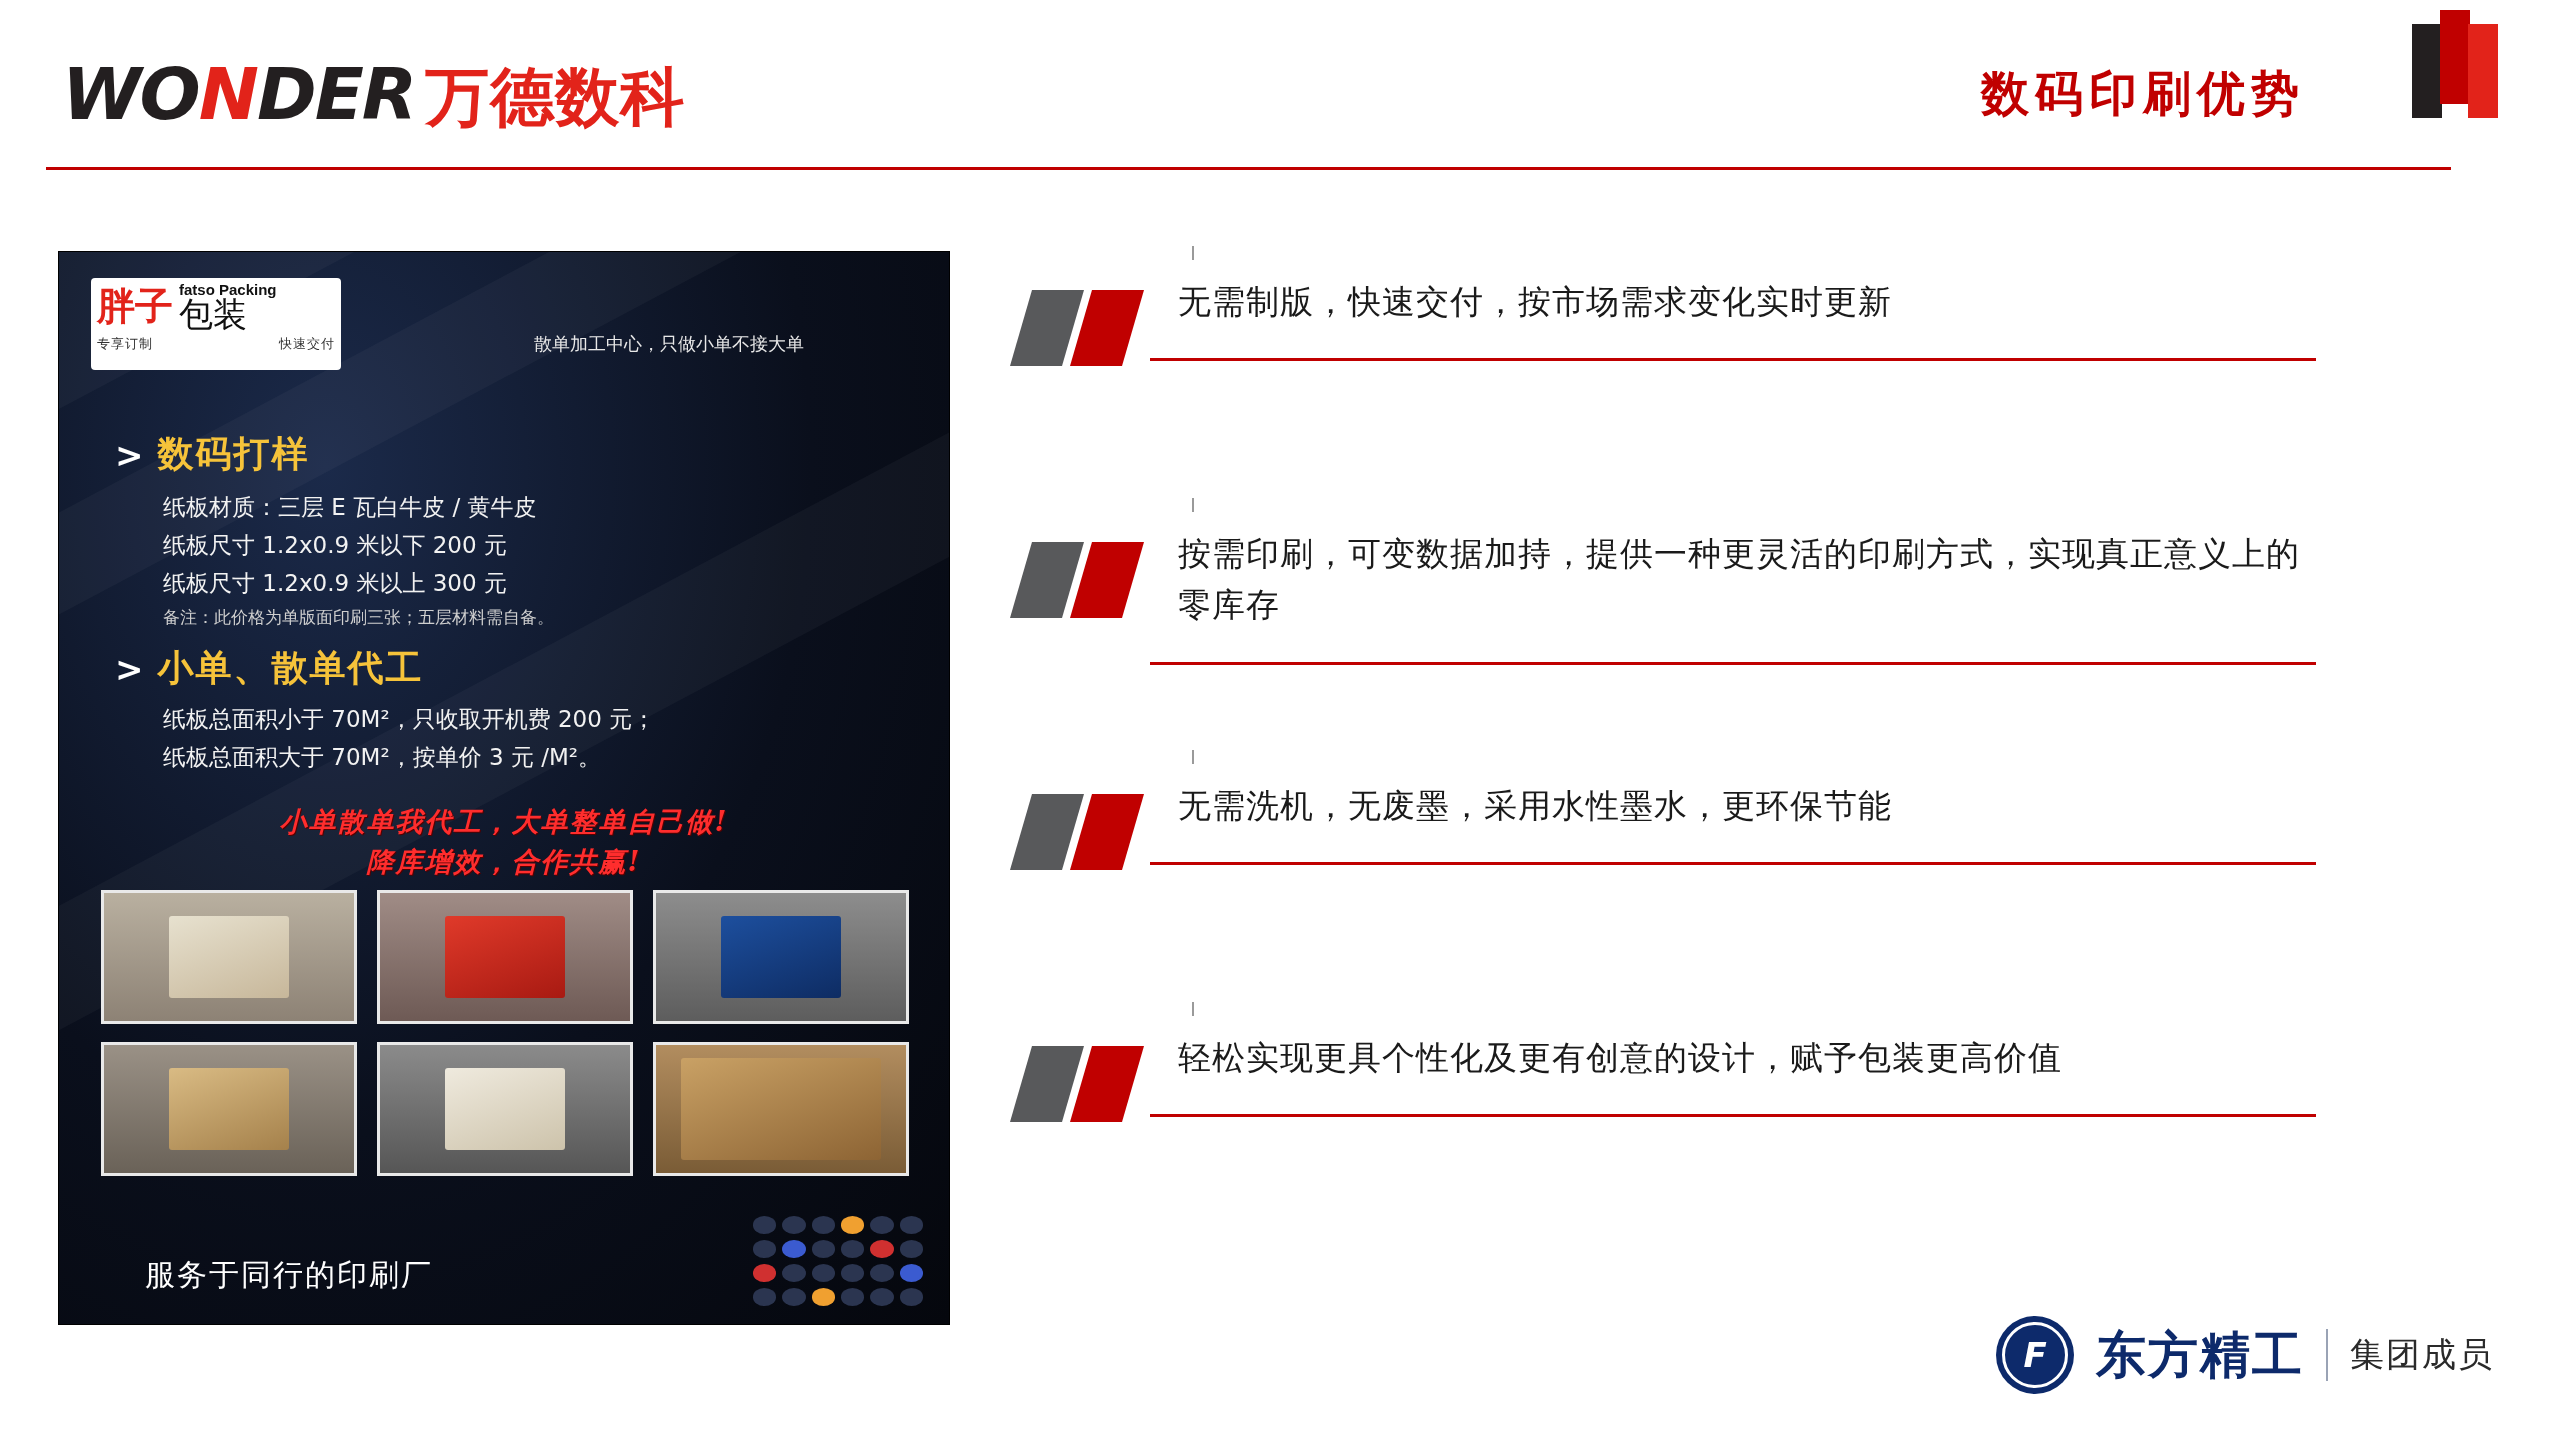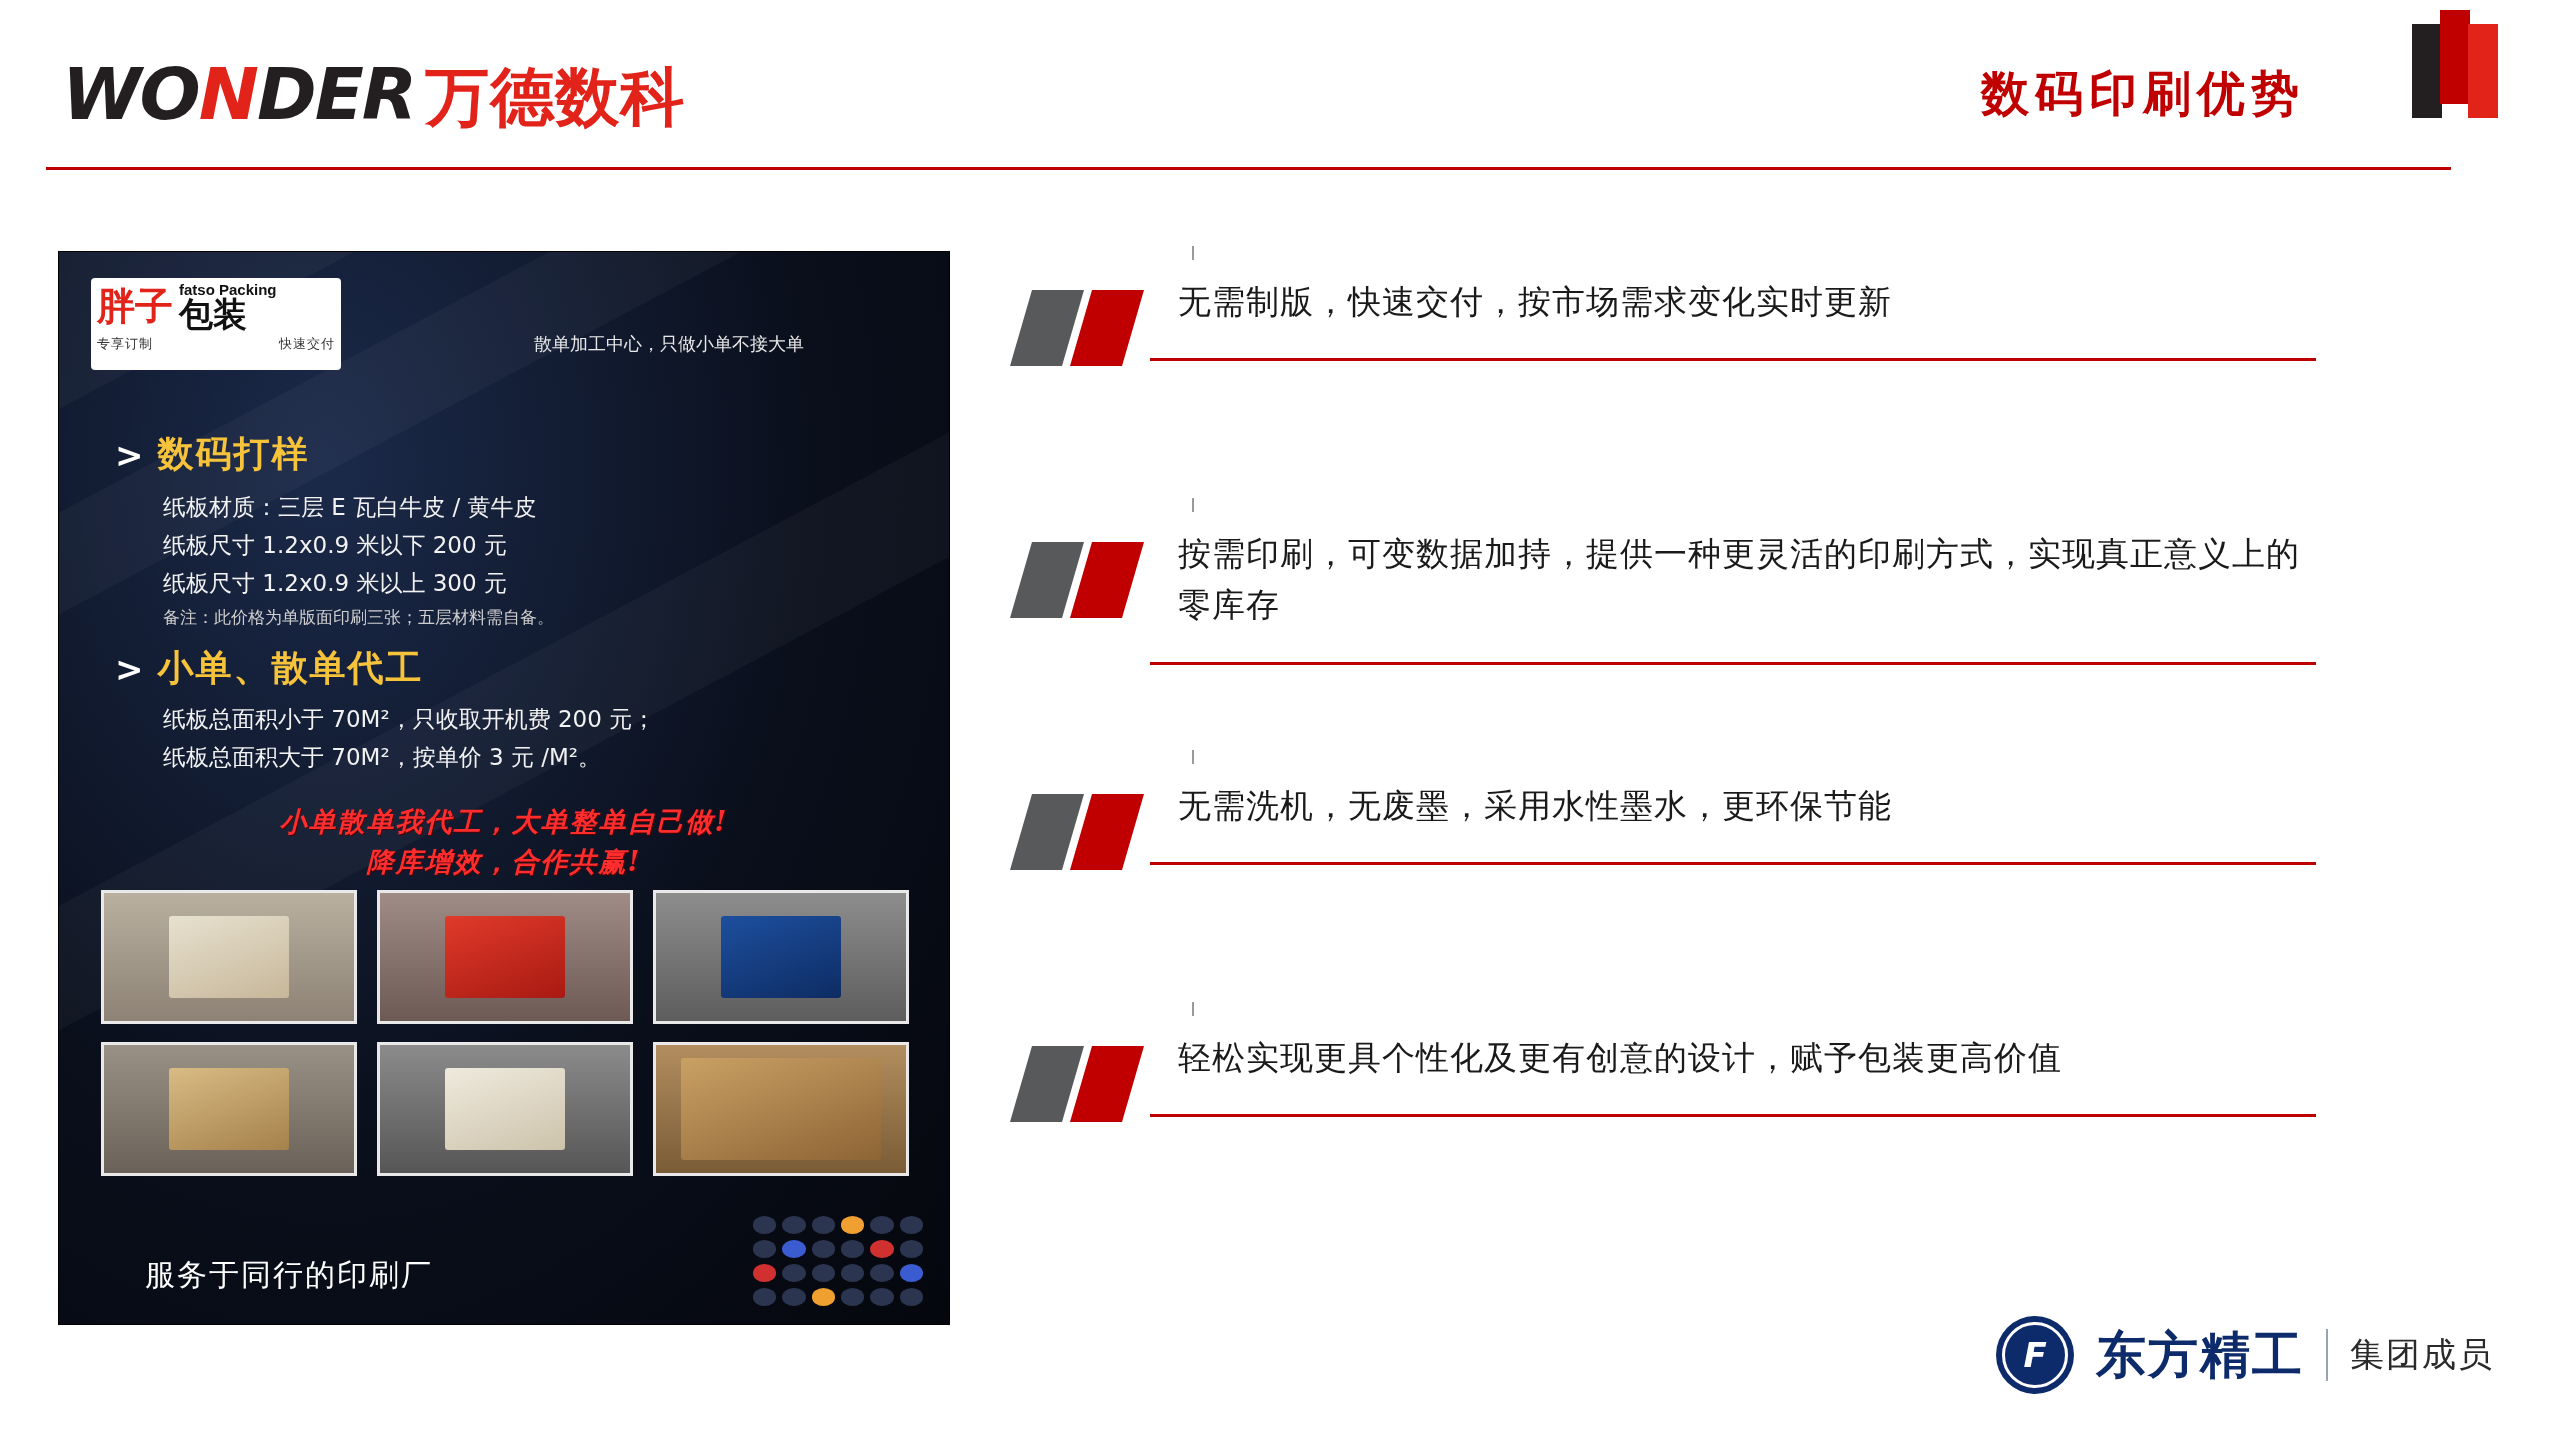--- a/index.html
+++ b/index.html
@@ -132,21 +132,21 @@
   }
   .fatzi-en {
     font-family: "Liberation Sans", sans-serif;
     font-size: 15px;
     font-weight: 700;
     color: #111;
     line-height: 1;
   }
   .fatzi-pack {
     font-family: "DejaVu Sans", sans-serif;
-    font-weight: 700;
+    font-weight: 400;
     font-size: 34px;
     color: #111;
     line-height: 1;
   }
   .fatzi-sub {
     display: flex;
     justify-content: space-between;
     font-family: "DejaVu Sans", sans-serif;
     font-size: 13px;
     color: #333;

